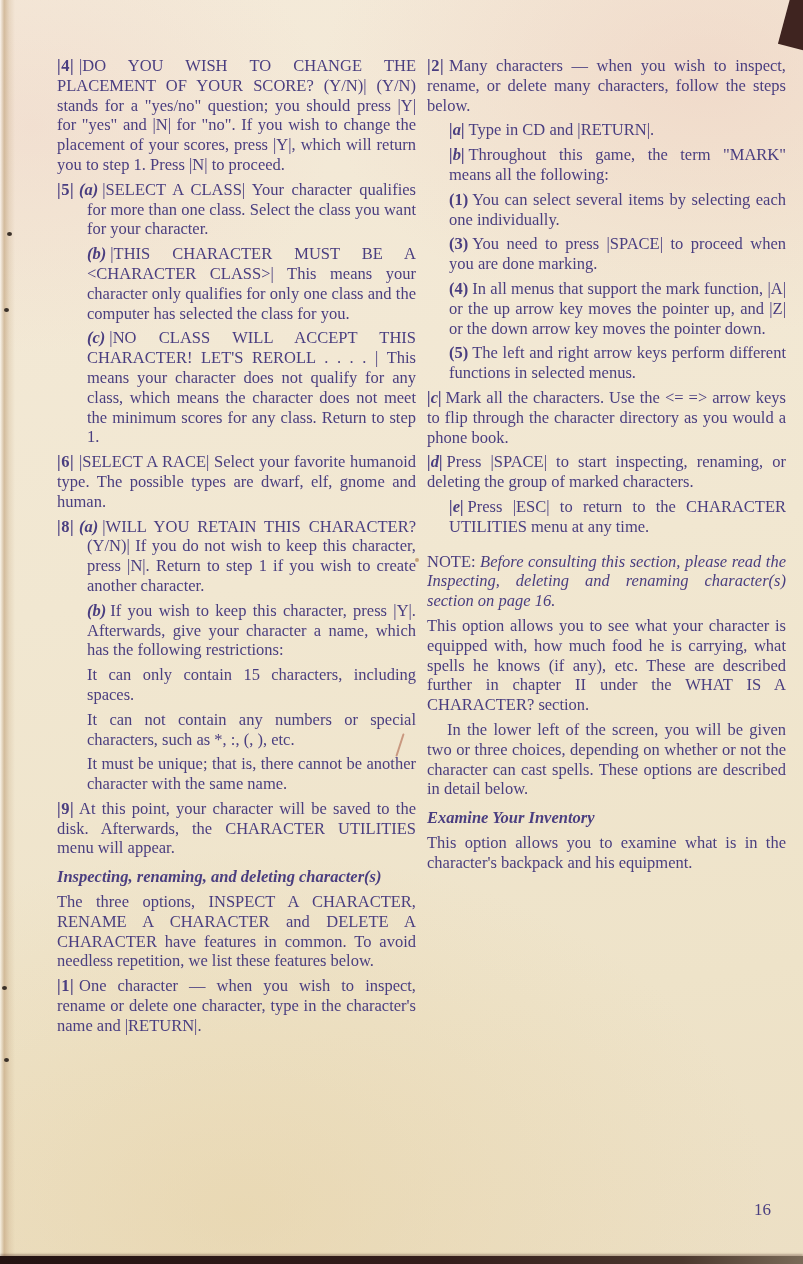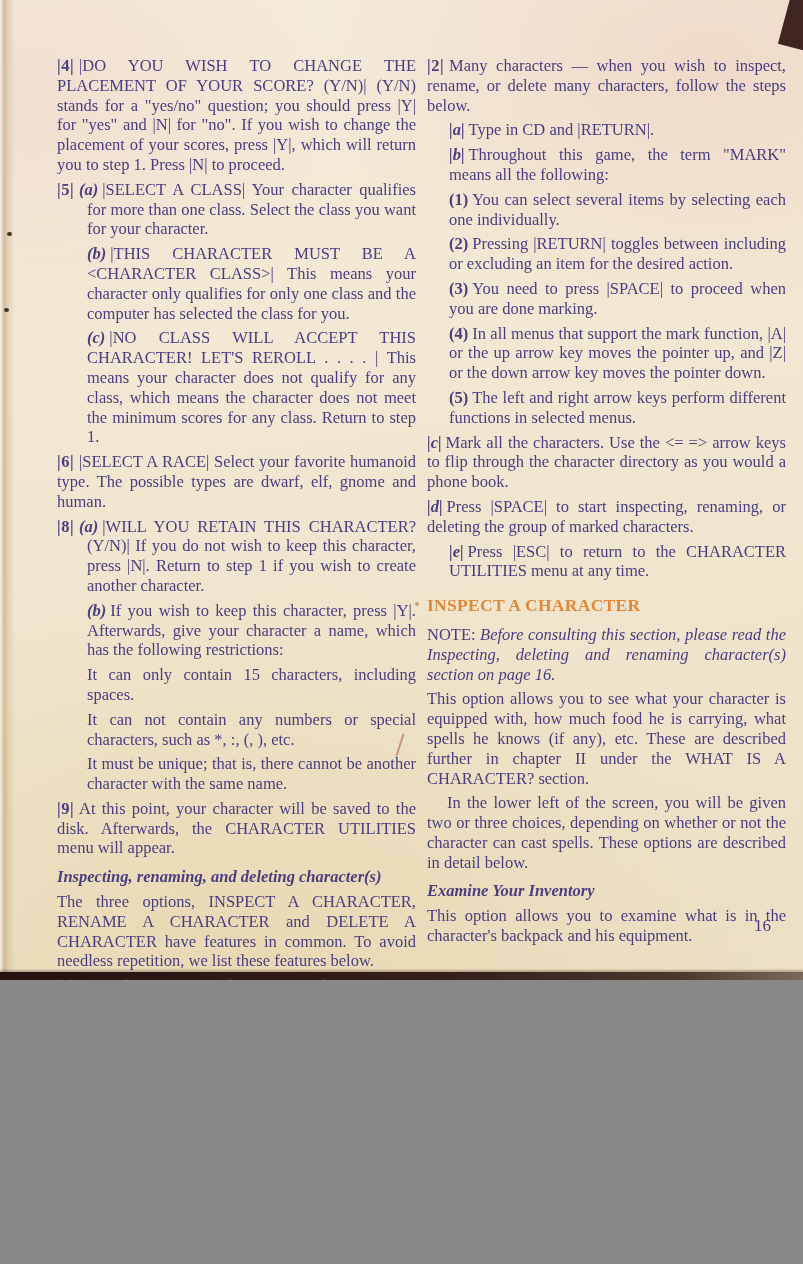--- a/index.html
+++ b/index.html
@@ -1,17 +1,17 @@
 <!DOCTYPE html>
 <html><head>
 <meta charset="utf-8">
 <style>
   html,body{margin:0;padding:0;background:#888;}
   .page{
-    position:relative;width:803px;height:980px;overflow:hidden;
+    position:relative;width:803px;height:1264px;overflow:hidden;
     font-family:"Liberation Serif",serif;color:#4a3e80;
     background:
       radial-gradient(ellipse 620px 420px at 88% 6%, rgba(236,196,184,0.40), transparent 62%),
       radial-gradient(ellipse 500px 380px at 4% 10%, rgba(238,205,196,0.35), transparent 60%),
       radial-gradient(ellipse 760px 520px at 30% 96%, rgba(228,206,158,0.45), transparent 70%),
       linear-gradient(172deg,#f4ead9 0%,#f1e7d1 45%,#eee3c9 78%,#ecdfc4 100%);
   }
   .binding{position:absolute;left:0;top:0;width:15px;height:100%;
     background:linear-gradient(90deg,rgba(255,255,255,.55) 0%,rgba(198,170,134,.7) 28%,rgba(198,170,134,.25) 62%,rgba(198,170,134,0) 100%);}
   .bottom-strip{position:absolute;left:0;bottom:0;width:100%;height:8px;
@@ -68,28 +68,27 @@
     <p class="subhead">Inspecting, renaming, and deleting character(s)</p>
     <p><span>The three options, INSPECT A CHARACTER, RENAME A CHARACTER and DELETE A CHARACTER have features in common. To avoid needless repetition, we list these features below.</span></p>
     <p><b class="num">|1|</b><span>One character — when you wish to inspect, rename or delete one character, type in the character's name and |RETURN|.</span></p>
   </div>
 
   <div class="col col-right">
     <p><b class="num">|2|</b><span>Many characters — when you wish to inspect, rename, or delete many characters, follow the steps below.</span></p>
     <p class="inda"><span class="sub">|a|</span><span>Type in CD and |RETURN|.</span></p>
     <p class="inda"><span class="sub">|b|</span><span>Throughout this game, the term "MARK" means all the following:</span></p>
     <p class="indn"><span class="subn">(1)</span><span>You can select several items by selecting each one individually.</span></p>
-    <p class="indn"><span class="subn">(2)</span><span>Pressing |RETURN| toggles between including or excluding an item for the desired action.</span></p>
     <p class="indn"><span class="subn">(3)</span><span>You need to press |SPACE| to proceed when you are done marking.</span></p>
     <p class="indn"><span class="subn">(4)</span><span>In all menus that support the mark function, |A| or the up arrow key moves the pointer up, and |Z| or the down arrow key moves the pointer down.</span></p>
     <p class="indn"><span class="subn">(5)</span><span>The left and right arrow keys perform different functions in selected menus.</span></p>
     <p><span class="sub">|c|</span><span>Mark all the characters. Use the &lt;= =&gt; arrow keys to flip through the character directory as you would a phone book.</span></p>
     <p><span class="sub">|d|</span><span>Press |SPACE| to start inspecting, renaming, or deleting the group of marked characters.</span></p>
     <p class="inda"><span class="sub">|e|</span><span>Press |ESC| to return to the CHARACTER UTILITIES menu at any time.</span></p>
-    <p class="orange-head"><span class="dot"></span><span>INSPECT A CHARACTER</span></p>
+    <p class="orange-head"><span class="dot"></span></p>
     <p class="note"><span>NOTE:</span> <span class="it">Before consulting this section, please read the Inspecting, deleting and renaming character(s) section on page 16.</span></p>
     <p><span>This option allows you to see what your character is equipped with, how much food he is carrying, what spells he knows (if any), etc. These are described further in chapter II under the WHAT IS A CHARACTER? section.</span></p>
     <p class="fli"><span>In the lower left of the screen, you will be given two or three choices, depending on whether or not the character can cast spells. These options are described in detail below.</span></p>
     <p class="subhead">Examine Your Inventory</p>
     <p><span>This option allows you to examine what is in the character's backpack and his equipment.</span></p>
   </div>
 
   <div class="pagenum">16</div>
 </div>
 

